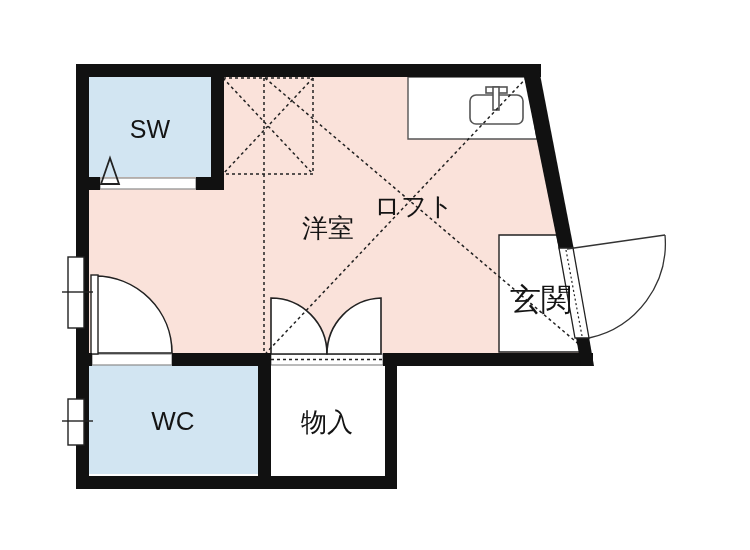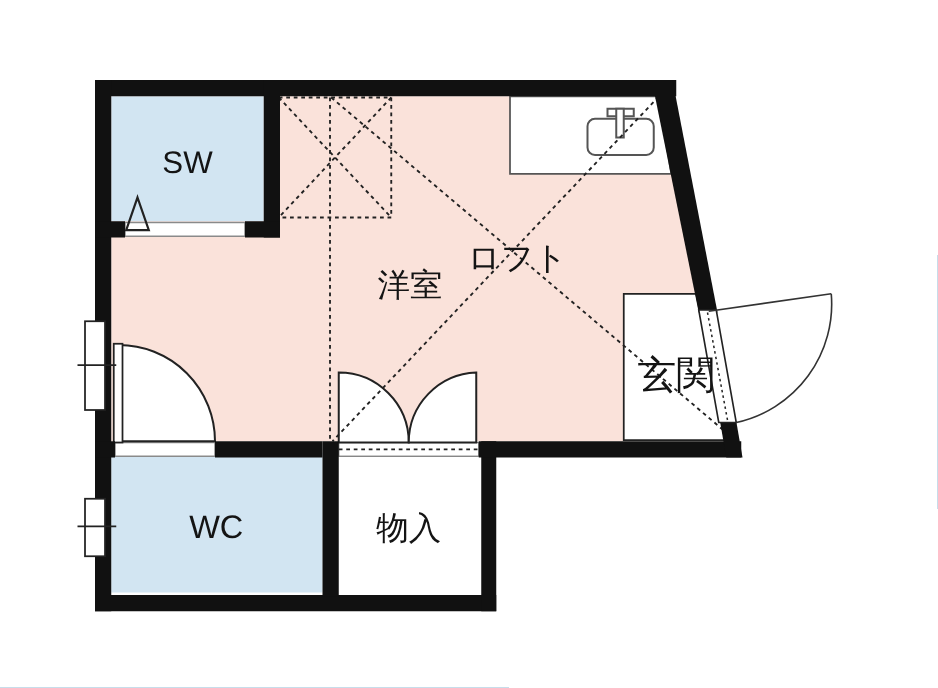--- a/index.html
+++ b/index.html
@@ -1,16 +1,16 @@
 <!DOCTYPE html>
 <html><head>
 <meta charset="utf-8">
 <style>
   html,body{margin:0;padding:0;background:#ffffff;}
-  .stage{position:relative;width:750px;height:550px;background:#0369a1;overflow:hidden;
+  .stage{position:relative;width:750px;height:550px;background:#fef9c3;overflow:hidden;
          font-family:"Liberation Sans", sans-serif;text-align:right;}
   svg{position:absolute;left:0;top:0;}
   text{fill:#141414;font-family:"Liberation Sans","DejaVu Sans",sans-serif;}
   .lbl{font-weight:500;}
 </style>
 </head>
 <body>
 
 <div class="stage">
 <svg width="750" height="550" viewBox="0 0 750 550">

